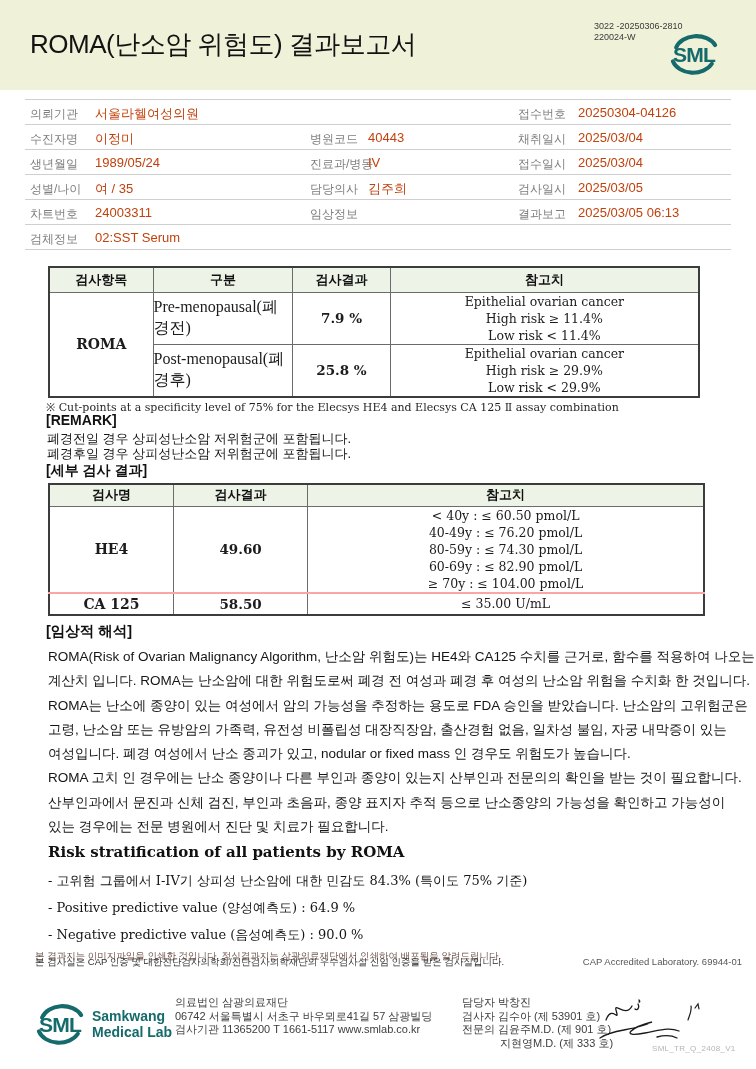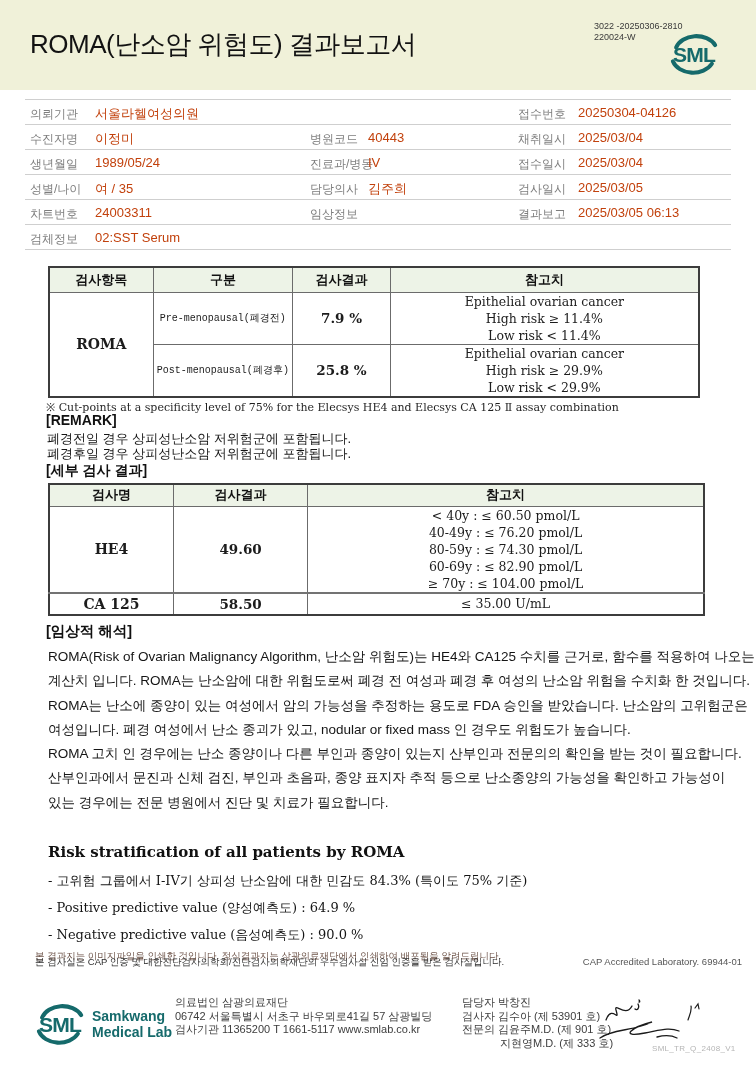--- a/index.html
+++ b/index.html
@@ -22,36 +22,36 @@
   .pl { position:absolute; top:6px; font-size:12px; color:#7d7d7d; white-space:nowrap; }
   .pv { position:absolute; top:5px; font-size:13px; color:#c2410c; white-space:nowrap; }
   .c1l{left:5px} .c1v{left:70px} .c2l{left:285px} .c2v{left:343px} .c3l{left:493px} .c3v{left:553px}
 
   
   table { border-collapse:collapse; table-layout:fixed; }
   .roma { position:absolute; left:48px; top:266px; width:652px; border:2px solid #3c3c3c; }
   .roma th, .roma td, .dtl th, .dtl td { border:1px solid #6b6b6b;margin-left:19px; }
   th.hcell { background:#edf3e7; font-size:13px; font-weight:bold; height:25px; color:#111; }
   .tname { font-family:"DejaVu Serif",serif; font-weight:bold; font-size:14px; text-align:center; }
-  .tcat  { font-family:Liberation Mono, monospace; font-size:10px; text-align:center; }
+  .tcat  { font-family:Liberation Serif, serif; font-size:16px; }
   .tres  { font-family:"DejaVu Serif",serif; font-size:13.5px; font-weight:bold; text-align:center; }
   .tref  { font-family:"DejaVu Serif",serif; font-size:12.5px; text-align:center; padding:0 0; }
   .tref div { line-height:17px; }
   .roma td { height:52px; }
 
   .footnote { position:absolute; left:46px; top:399px; width:660px;
               font-family:"DejaVu Serif",serif; font-size:11px; color:#1f1f1f; }
 
   .sec-head { position:absolute; font-size:14px; font-weight:bold; color:#111; }
   .remark-lines { position:absolute; left:47px; top:431px; font-size:13px; line-height:15px; color:#151515; }
 
   .dtl { position:absolute; left:48px; top:483px; width:657px; border:2px solid #3c3c3c; }
   .dtl th.hcell { height:22px; }
   .dtl .tref div { line-height:17px; }
-  .dtl .rowlast td { border-top:2px solid #737373; height:22px; }
+  .dtl .rowlast td { border-top:2px solid #fca5a5; height:22px; }
 
   .interp { position:absolute; left:48px; top:645px; width:682px; font-size:13.5px; color:#151515; }
   .interp div { line-height:24.3px; white-space:nowrap; }
 
   .risk-head { position:absolute; left:48px; top:843px; font-family:"DejaVu Serif",serif; font-weight:bold; font-size:15px; color:#111; }
   .risk-lines { position:absolute; left:48px; top:867px; font-family:"DejaVu Serif",serif; font-size:13px; color:#151515; }
   .risk-lines div { line-height:27px; white-space:nowrap; }
 
   
   .notice1 { position:absolute; left:35px; top:950px; font-size:9.5px; color:#6d5348; white-space:nowrap; }
@@ -209,20 +209,21 @@
         </td>
       </tr>
     </tbody>
   </table>
 
   <div class="sec-head" style="left:46px; top:622px; font-size:14.5px;">[임상적 해석]</div>
   <div class="interp">
     <div>ROMA(Risk of Ovarian Malignancy Algorithm, 난소암 위험도)는 HE4와 CA125 수치를 근거로, 함수를 적용하여 나오는</div>
     <div>계산치 입니다. ROMA는 난소암에 대한 위험도로써 폐경 전 여성과 폐경 후 여성의 난소암 위험을 수치화 한 것입니다.</div>
     <div>ROMA는 난소에 종양이 있는 여성에서 암의 가능성을 추정하는 용도로 FDA 승인을 받았습니다. 난소암의 고위험군은</div>
+    <div>고령, 난소암 또는 유방암의 가족력, 유전성 비폴립성 대장직장암, 출산경험 없음, 일차성 불임, 자궁 내막증이 있는</div>
     <div>여성입니다. 폐경 여성에서 난소 종괴가 있고, nodular or fixed mass 인 경우도 위험도가 높습니다.</div>
     <div>ROMA 고치 인 경우에는 난소 종양이나 다른 부인과 종양이 있는지 산부인과 전문의의 확인을 받는 것이 필요합니다.</div>
     <div>산부인과에서 문진과 신체 검진, 부인과 초음파, 종양 표지자 추적 등으로 난소종양의 가능성을 확인하고 가능성이</div>
     <div>있는 경우에는 전문 병원에서 진단 및 치료가 필요합니다.</div>
   </div>
 
   <div class="risk-head">Risk stratification of all patients by ROMA</div>
   <div class="risk-lines">
     <div>- 고위험 그룹에서 I-IV기 상피성 난소암에 대한 민감도 84.3% (특이도 75% 기준)</div>
     <div>- Positive predictive value (양성예측도) : 64.9 %</div>

